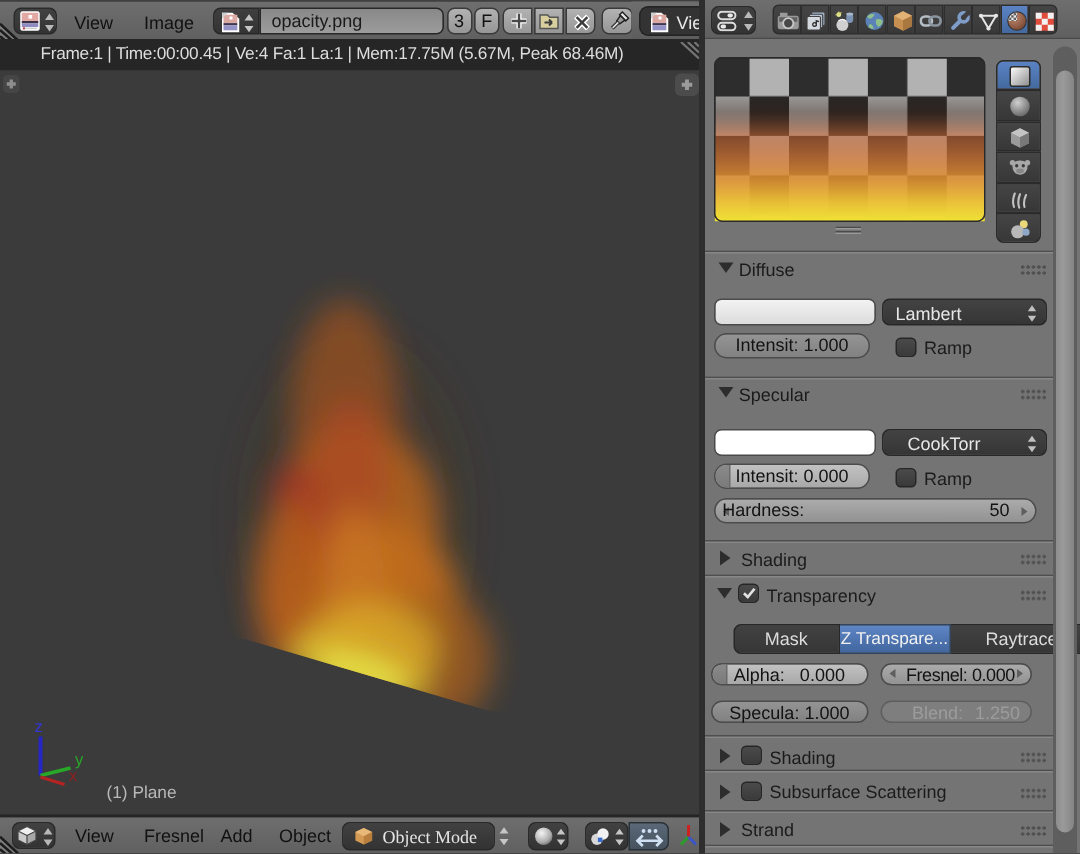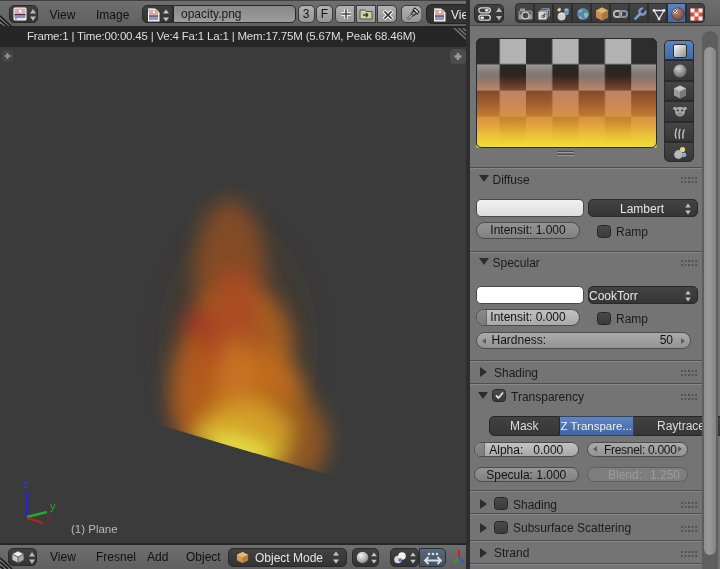--- a/index.html
+++ b/index.html
@@ -216,21 +216,21 @@
     <svg class="abs" style="left:19px;top:2px;" width="8" height="14" viewBox="0 0 8 14">
       <path d="M4 1 L7 5.4 L1 5.4 Z" fill="#b8b8b8"></path>
       <path d="M4 13 L1 8.6 L7 8.6 Z" fill="#b8b8b8"></path>
     </svg>
   </div>
   <div class="abs menutext" style="left:50px;top:5px;">View</div>
   <div class="abs menutext" style="left:96px;top:5px;">Fresnel</div>
   <div class="abs menutext" style="left:147px;top:5px;">Add</div>
   <div class="abs menutext" style="left:186px;top:5px;">Object</div>
 
-  <div class="abs darkbtn" style="left:228px;top:2.5px;width:119px;height:19px;">
+  <div class="abs darkbtn" style="left:228px;top:2.5px;width:102px;height:19px;font-family:Liberation Serif, serif;">
     <svg class="abs" style="left:7px;top:2px;" width="13" height="13" viewBox="0 0 14 14">
       <path d="M7 1 L13 4 L13 10 L7 13 L1 10 L1 4 Z" fill="#d29a55"></path>
       <path d="M7 1 L13 4 L7 7 L1 4 Z" fill="#e8b878"></path>
       <path d="M7 7 L13 4 L13 10 L7 13 Z" fill="#b87e3e"></path>
     </svg>
     <div class="abs" style="left:26px;top:2px;color:#e5e5e5;font-size:12px;">Object Mode</div>
     <svg class="abs" style="left:103px;top:2.5px;" width="8" height="13" viewBox="0 0 8 13">
       <path d="M4 0.5 L7 4.6 L1 4.6 Z" fill="#c6c6c6"></path>
       <path d="M4 12.5 L1 8.4 L7 8.4 Z" fill="#c6c6c6"></path>
     </svg>
@@ -475,49 +475,49 @@
         </svg>
       </div>
     </div>
 
     <div class="sep" style="top:140.5px;"></div>
     <div class="tri-d" style="left:9px;top:149px;"></div>
     <div class="ph" style="left:22.5px;top:147px;">Diffuse</div>
     <div class="grip" style="left:210px;top:150px;"></div>
     <div class="abs" style="left:5.5px;top:173px;width:108.5px;height:18px;border-radius:5px;border:1px solid #4a4a4a;background:linear-gradient(#f2f2f2,#dcdcdc);"></div>
     <div class="dd" style="left:118px;top:173px;width:110px;">
-      <span style="position:absolute;left:8px;top:1.5px;margin-left:23px;">Lambert</span>
+      <span style="position:absolute;left:8px;top:1.5px;">Lambert</span>
       <svg class="updn" width="8" height="12" viewBox="0 0 8 12">
         <path d="M4 0.5 L6.8 4.5 L1.2 4.5 Z" fill="#c0c0c0"></path>
         <path d="M4 11.5 L1.2 7.5 L6.8 7.5 Z" fill="#c0c0c0"></path>
       </svg>
     </div>
     <div class="slider" style="left:6px;top:195.5px;width:104px;">Intensit: 1.000</div>
     <div class="chk" style="left:126.8px;top:198.6px;"></div>
     <div class="lbl" style="left:146px;top:199px;">Ramp</div>
 
     <div class="sep" style="top:224.5px;"></div>
     <div class="tri-d" style="left:9px;top:232px;"></div>
     <div class="ph" style="left:22.5px;top:230px;">Specular</div>
     <div class="grip" style="left:210px;top:233px;"></div>
     <div class="abs" style="left:5.5px;top:260px;width:108.5px;height:18px;border-radius:5px;border:1px solid #4a4a4a;background:#ffffff;"></div>
     <div class="dd" style="left:118px;top:260px;width:110px;">
-      <span style="position:absolute;left:0;top:1.5px;">CookTorr</span>
+      <span style="position:absolute;left:16px;top:1.5px;">CookTorr</span>
       <svg class="updn" width="8" height="12" viewBox="0 0 8 12">
         <path d="M4 0.5 L6.8 4.5 L1.2 4.5 Z" fill="#c0c0c0"></path>
         <path d="M4 11.5 L1.2 7.5 L6.8 7.5 Z" fill="#c0c0c0"></path>
       </svg>
     </div>
     <div class="slider0" style="left:6px;top:282.5px;width:104px;"><div class="cap"></div>Intensit: 0.000</div>
     <div class="chk" style="left:126.8px;top:285.6px;"></div>
     <div class="lbl" style="left:146px;top:286px;">Ramp</div>
     <div class="numf" style="left:5.5px;top:306px;width:215.5px;">
       <div class="la"></div>
           <div class="ra"></div>
-      <span style="position:absolute;left:15px;text-align:center;">Hardness:</span>
+      <span style="position:absolute;left:5px;text-align:center;">Hardness:</span>
       <span style="position:absolute;right:17px;">50</span>
     </div>
 
     <div class="sep" style="top:333.5px;"></div>
     <div class="tri-r" style="left:10px;top:341px;"></div>
     <div class="ph" style="left:24px;top:339.5px;">Shading</div>
     <div class="grip" style="left:210px;top:343px;"></div>
 
     <div class="sep" style="top:357px;"></div>
     <div class="tri-d" style="left:8px;top:366px;"></div>

